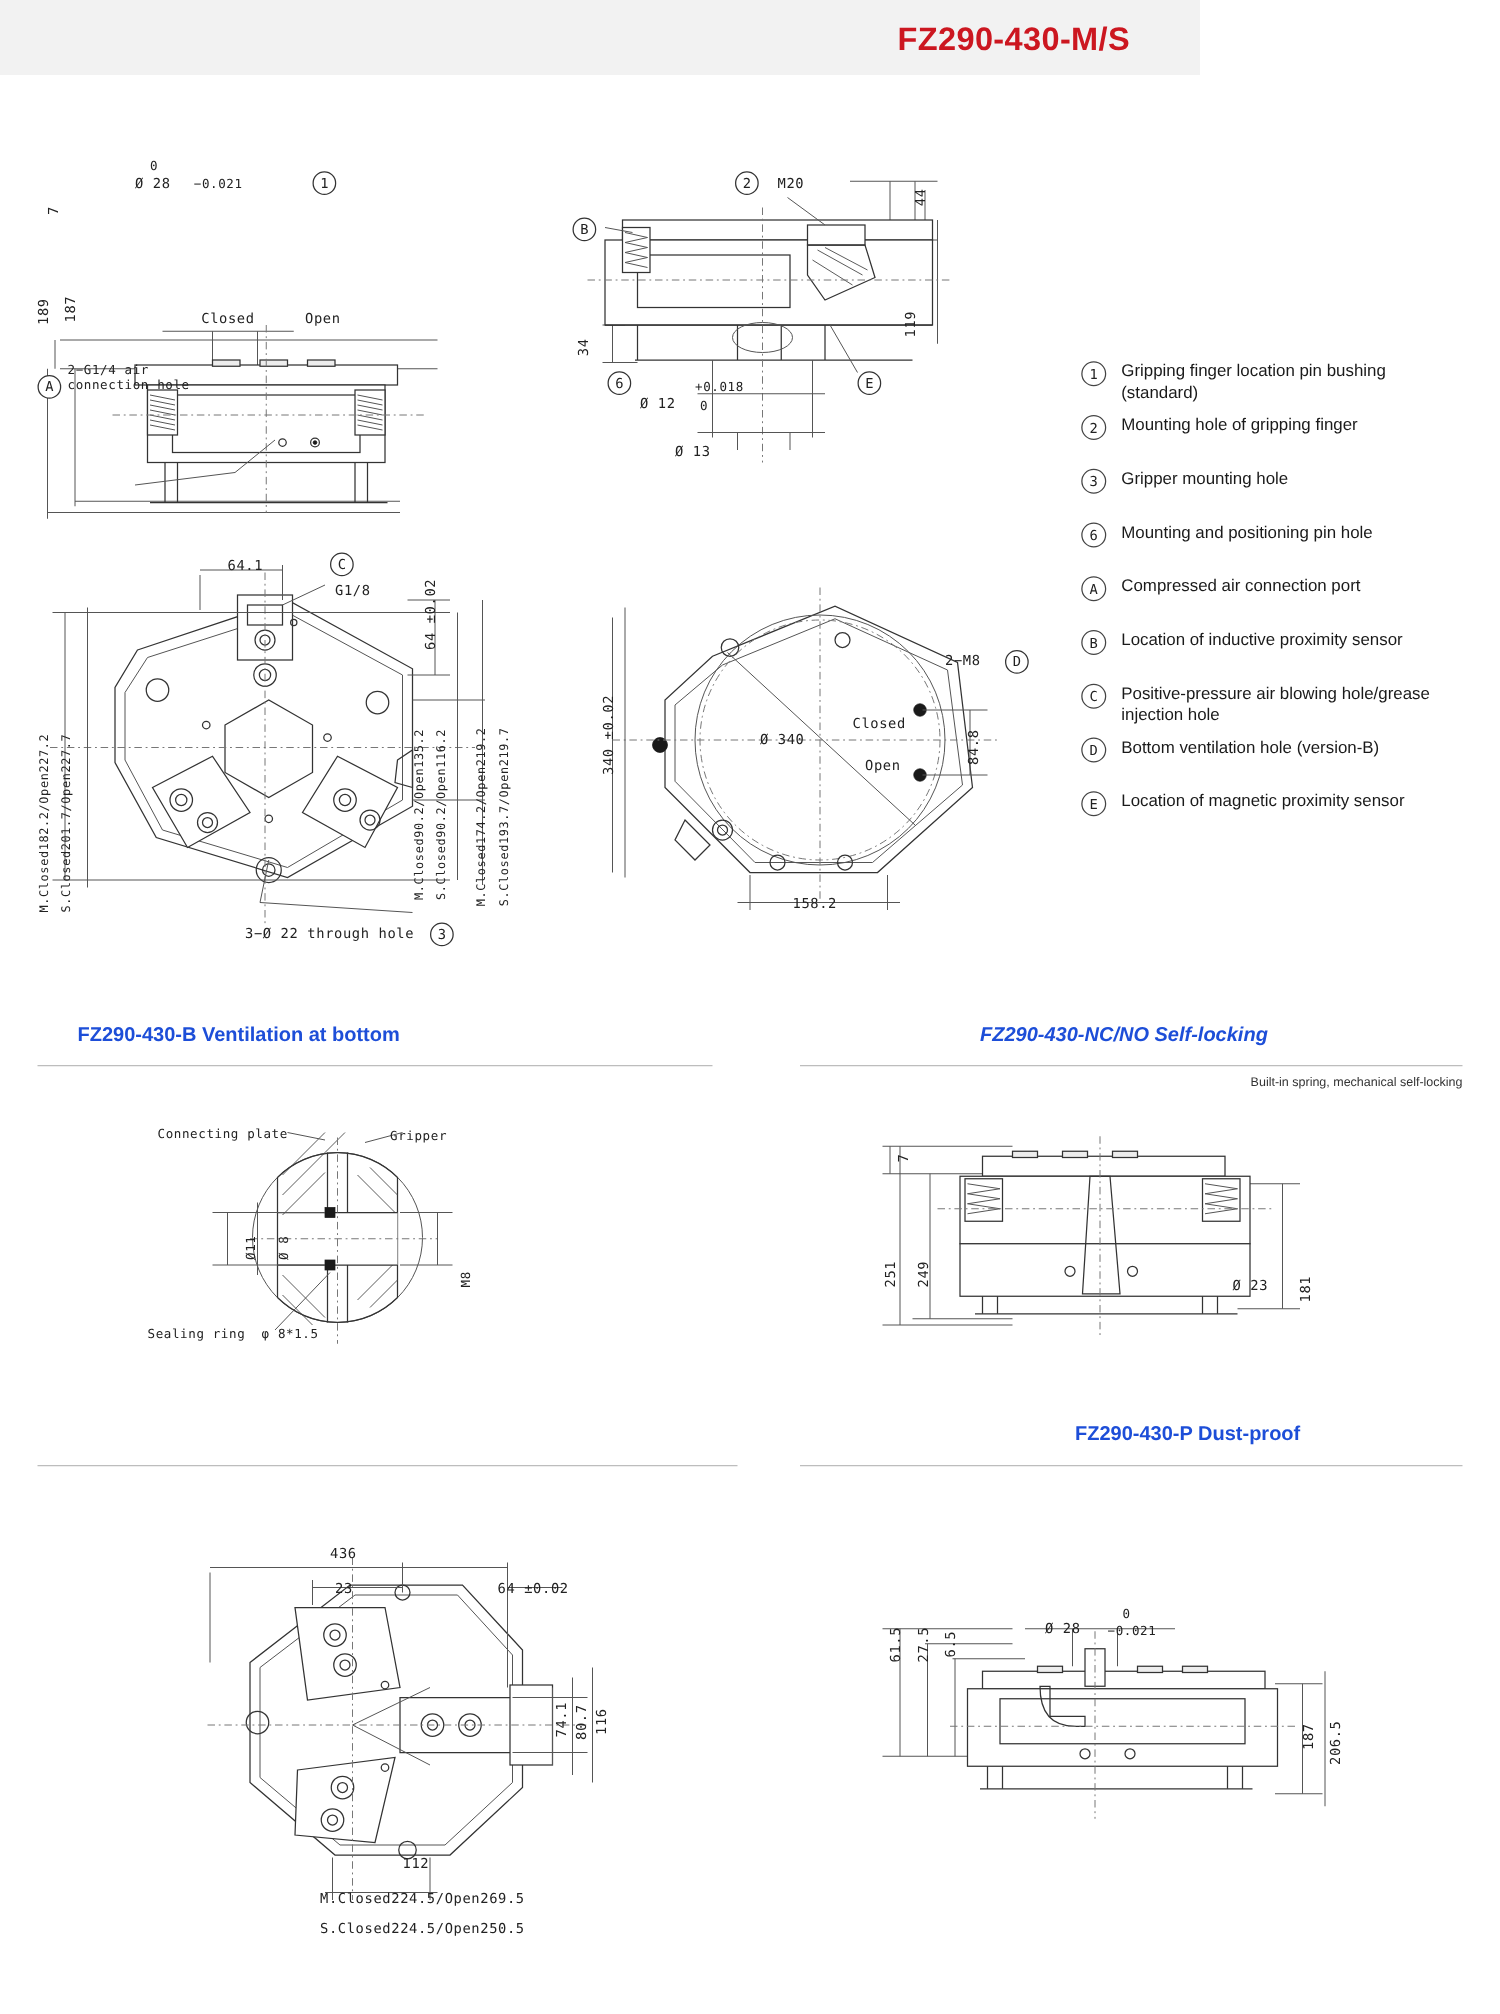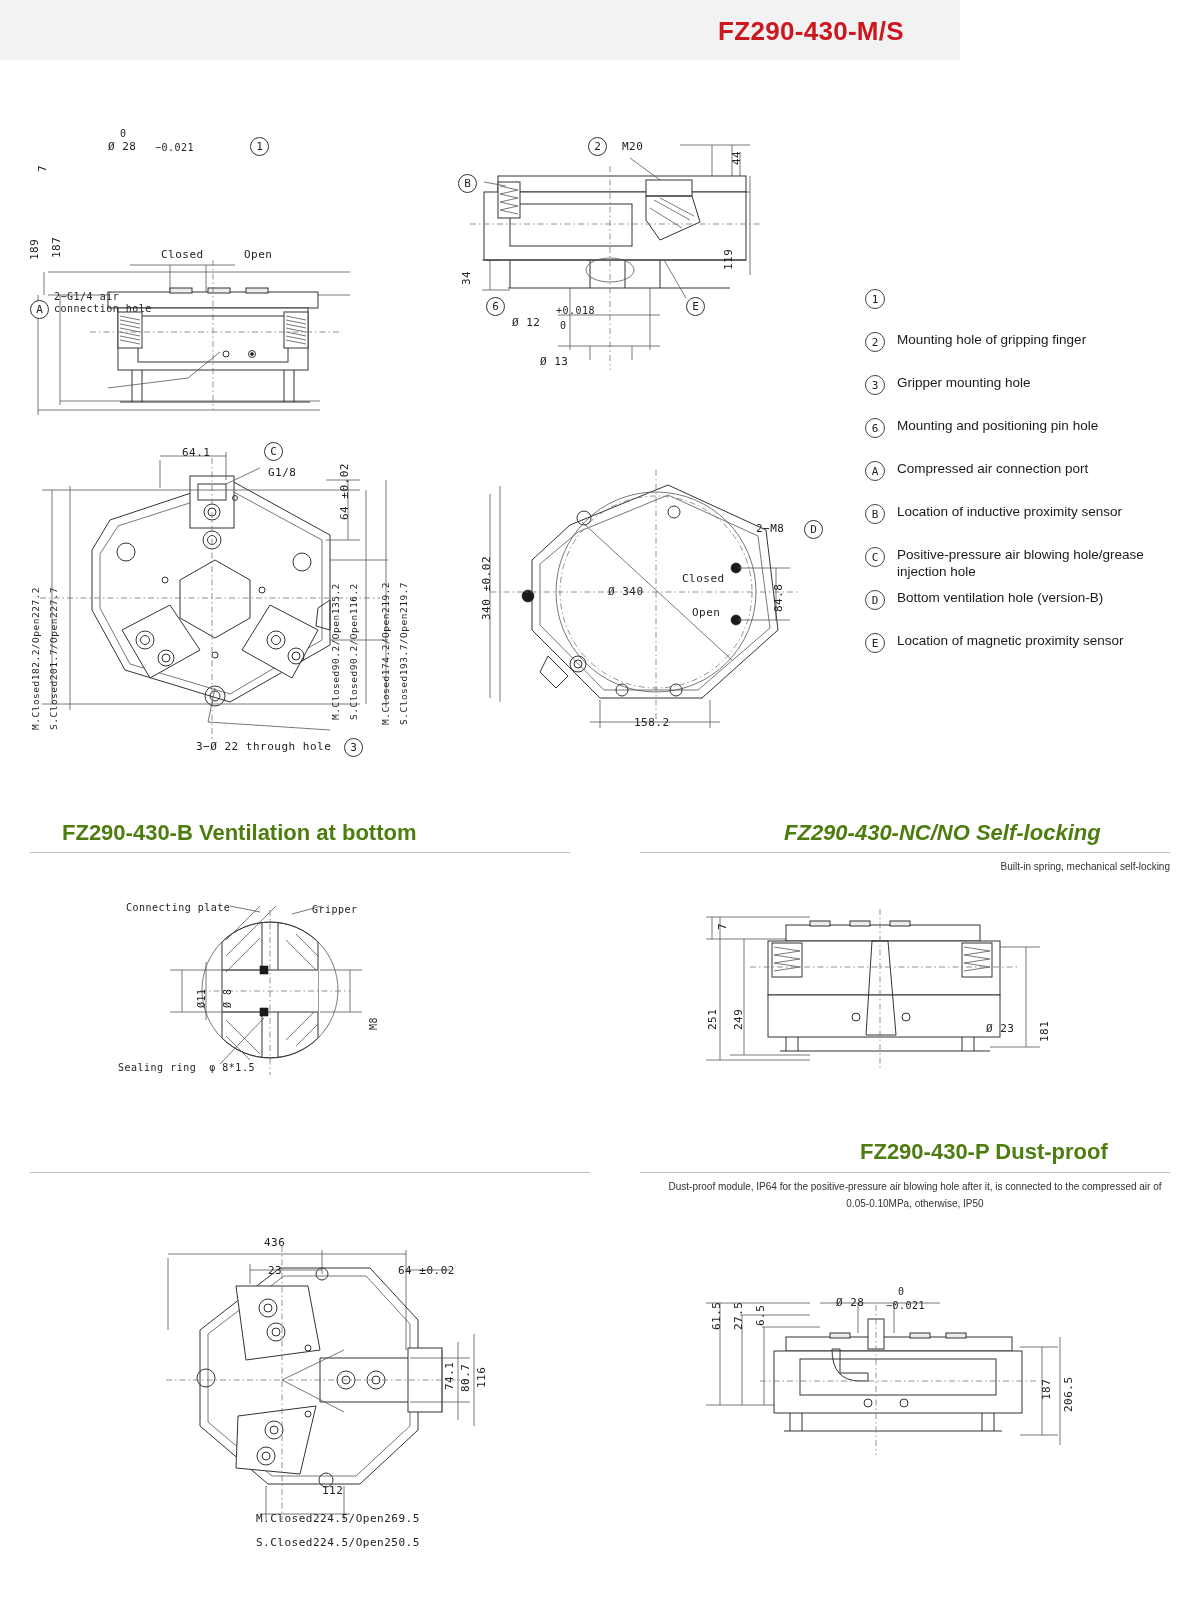--- a/index.html
+++ b/index.html
@@ -43,21 +43,21 @@
   .legend-row { position:relative; min-height:34px; margin-bottom:9px; padding-left:32px; }
   .legend-bub {
     position:absolute; left:0; top:1px; width:20px; height:20px; border-radius:50%;
     border:1px solid #444; background:#fff; font-size:11px; color:#222;
     display:flex; align-items:center; justify-content:center;
     font-family:"DejaVu Sans Mono", monospace;
   }
   .legend-text { font-size:13.5px; line-height:17px; color:#1a1a1a; font-family:"Liberation Sans", sans-serif; }
 
   
-  .sec-title { position:absolute; font-size:22px; font-weight:bold; color:#4d7c0f; }
+  .sec-title { position:absolute; font-size:16px; font-weight:bold; color:#1d4ed8; }
   .sec-rule { position:absolute; height:1px; background:#bdbdbd; }
   .sec-sub { position:absolute; font-size:10px; color:#333; line-height:17px; }
 
   svg { position:absolute; left:0; top:0; overflow:visible; }
   .s-ln { stroke:#333; stroke-width:1; fill:none; }
   .s-thin { stroke:#555; stroke-width:0.8; fill:none; }
   .s-dash { stroke:#777; stroke-width:0.8; fill:none; stroke-dasharray:6 3 1.5 3; }
   .s-hatch { stroke:#444; stroke-width:0.7; fill:none; }
   .s-fillw { fill:#fff; stroke:#333; stroke-width:1; }
   .s-fillg { fill:#ededed; stroke:#333; stroke-width:1; }
@@ -220,20 +220,21 @@
     <div class="t t10" style="left:556px; top:305px;">+0.018</div>
     <div class="t" style="left:512px; top:316px;">Ø 12</div>
     <div class="t t10" style="left:560px; top:320px;">0</div>
     <div class="t" style="left:540px; top:355px;">Ø 13</div>
     <div class="bub" style="left:686px; top:297px;">E</div>
   </div>
 
   <div class="legend">
     <div class="legend-row">
       <div class="legend-bub">1</div>
+      <div class="legend-text">Gripping finger location pin bushing (standard)</div>
     </div>
     <div class="legend-row">
       <div class="legend-bub">2</div>
       <div class="legend-text">Mounting hole of gripping finger</div>
     </div>
     <div class="legend-row">
       <div class="legend-bub">3</div>
       <div class="legend-text">Gripper mounting hole</div>
     </div>
     <div class="legend-row">
@@ -488,21 +489,20 @@
     <div class="t rot90" style="left:716px; top:930px;">7</div>
     <div class="t rot90" style="left:706px; top:1030px;">251</div>
     <div class="t rot90" style="left:732px; top:1030px;">249</div>
     <div class="t rot90" style="left:1038px; top:1042px;">181</div>
     <div class="t" style="left:986px; top:1022px;">Ø 23</div>
   </div>
 
   <div class="sec-rule" style="left:640px; top:1172px; width:530px;"></div>
   <div class="sec-rule" style="left:30px; top:1172px; width:560px;"></div>
   <div class="sec-title" style="left:860px; top:1139px;">FZ290-430-P Dust-proof</div>
-  <div class="sec-sub" style="left:660px; top:1178px; width:510px; text-align:center;">Dust-proof module, IP64 for the positive-pressure air blowing hole after it, is connected to the compressed air of 0.05-0.10MPa, otherwise, IP50</div>
 
   <div>
     <svg width="470" height="330" style="left:140px; top:1230px;">
       <path class="s-fillw" d="M60 100 L140 38 L230 38 L278 90 L278 200 L220 254 L128 254 L60 196 Z"></path>
       <path class="s-thin" d="M68 104 L144 46 L226 46 L270 94 L270 196 L216 246 L132 246 L68 192 Z"></path>
 
       <path class="s-fillw" d="M96 56 L168 56 L180 120 L106 130 Z"></path>
       <circle cx="128" cy="78" r="9" class="s-ln" fill="#fff"></circle>
       <circle cx="128" cy="78" r="4" class="s-ln" fill="#fff"></circle>
       <circle cx="136" cy="102" r="9" class="s-ln" fill="#fff"></circle>

